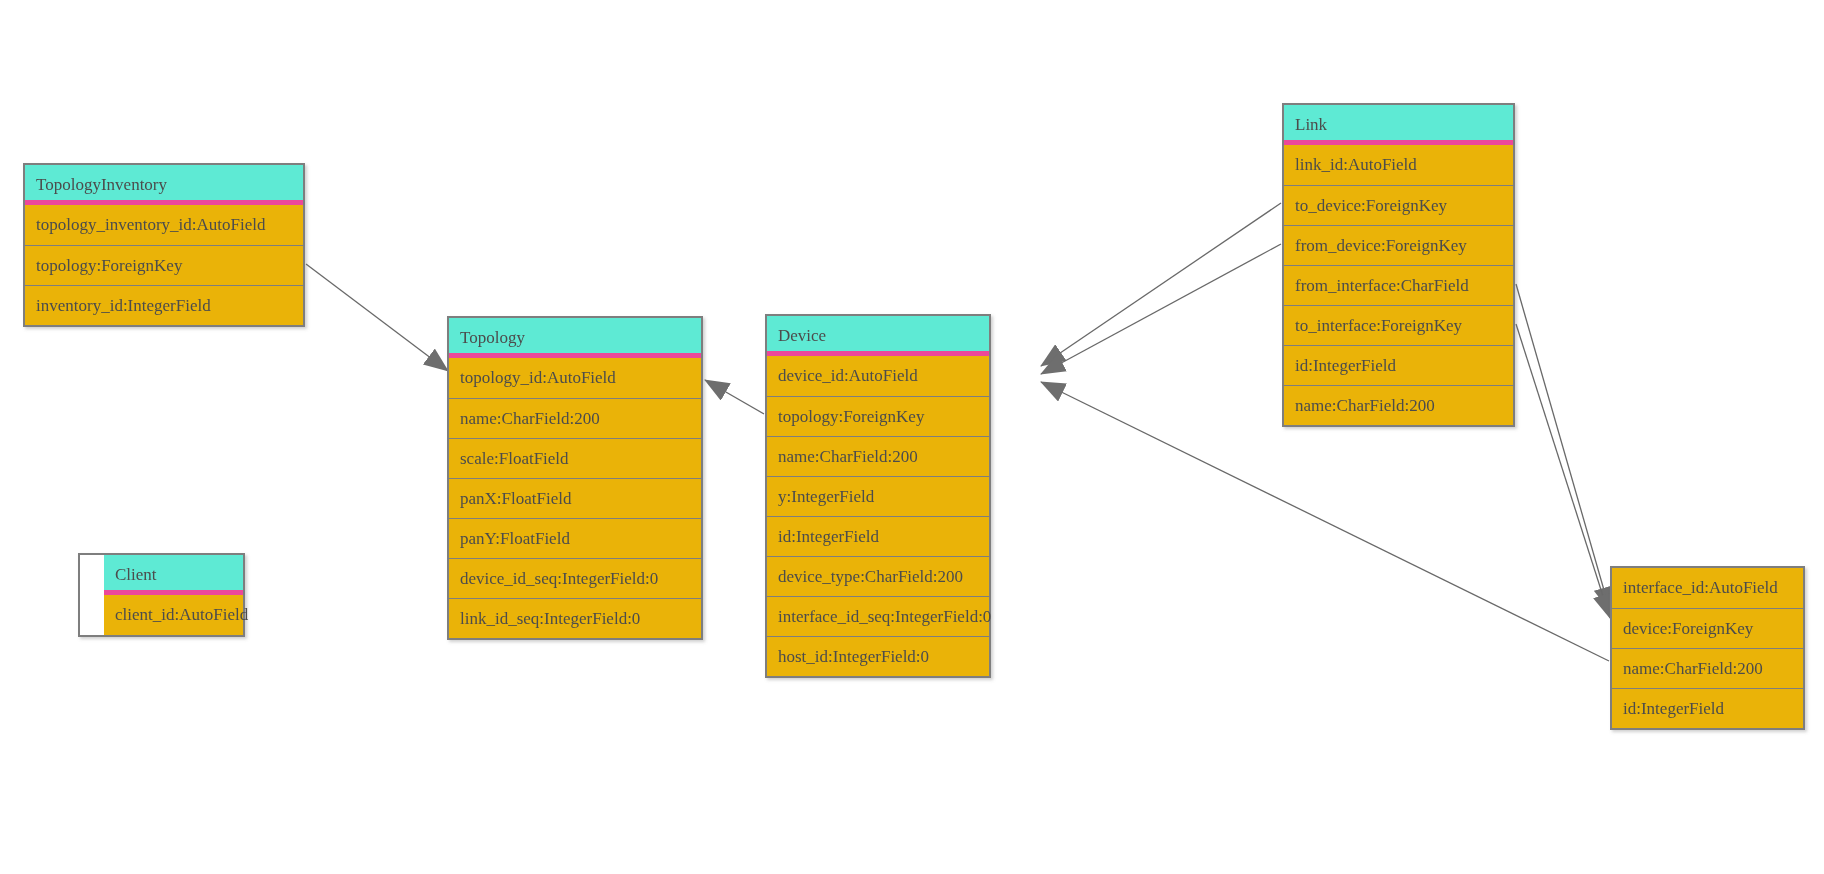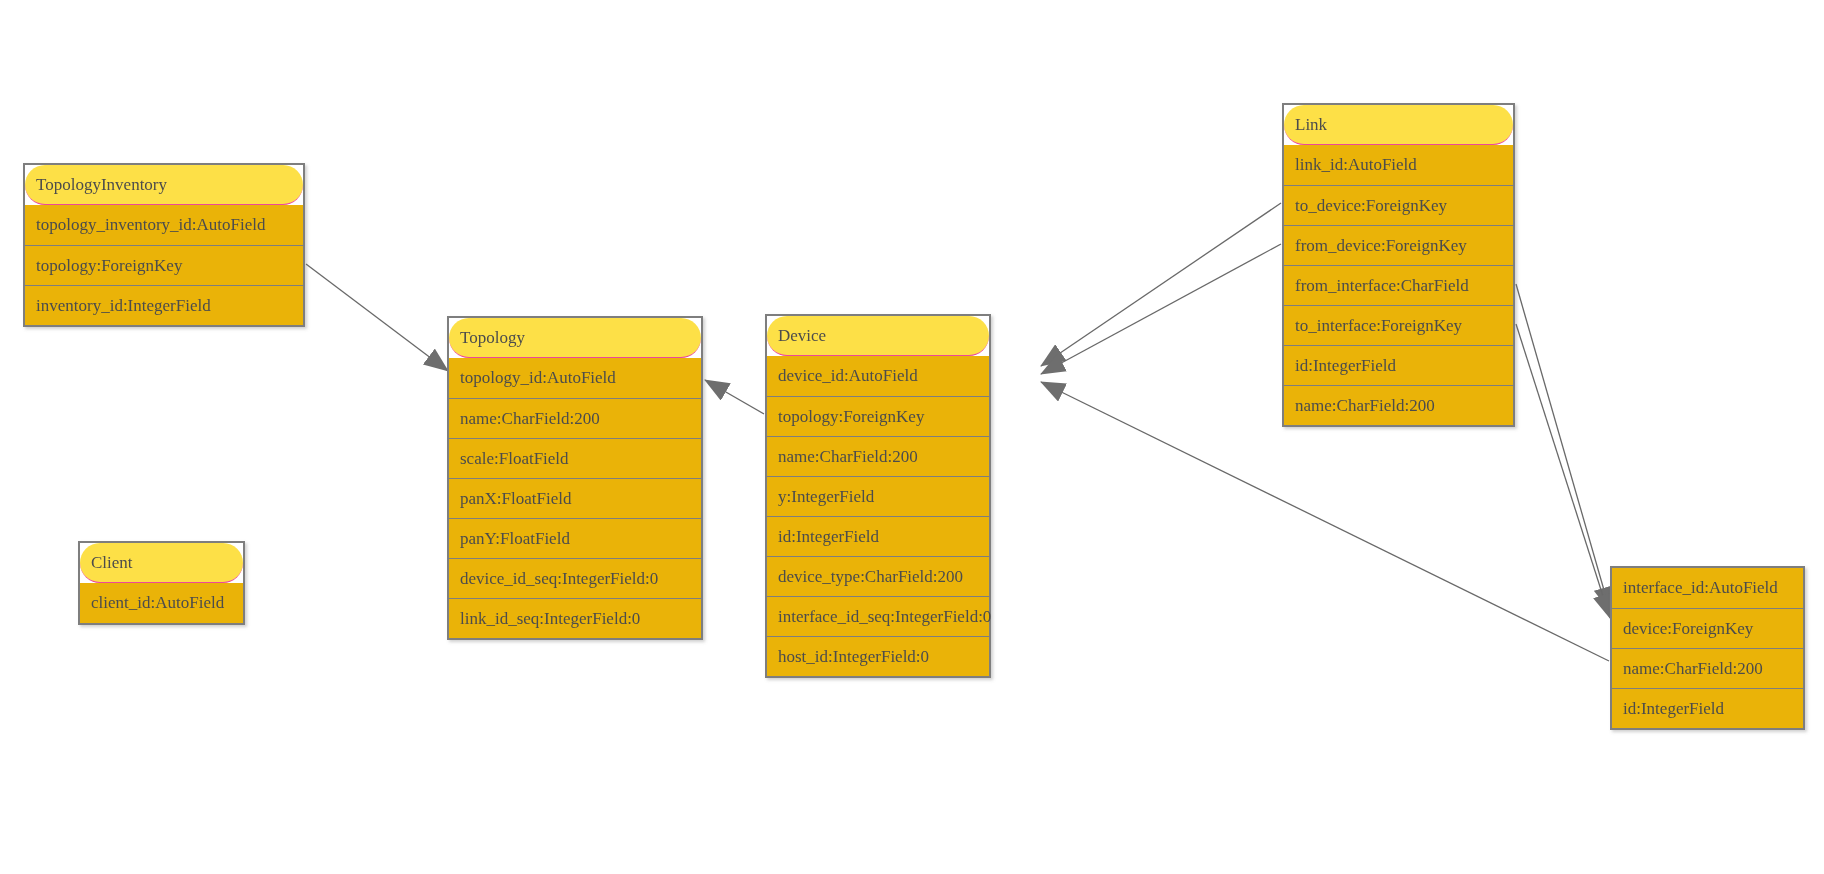--- a/index.html
+++ b/index.html
@@ -23,30 +23,29 @@
   }
   .entity {
     position: absolute;
     z-index: 2;
     background: #ffffff;
     border: 2px solid #7e7e7e;
     box-sizing: border-box;
     box-shadow: 2px 2px 3px rgba(120,120,120,0.35);
   }
   .entity-header {
-    background: #fde047;
+    background: #5eead4;
     height: 40px;
     line-height: 40px;
     padding-left: 11px;
     font-size: 17px;
     color: #4c4c4c;
-    border-bottom: 1px solid #ec4899;
+    border-bottom: 5px solid #ec4899;
     box-sizing: border-box;
     white-space: nowrap;
-    border-radius: 20px;
   }
   .entity-row {
     height: 40px;
     line-height: 40px;
     padding-left: 11px;
     font-size: 17px;
     color: #4c4c4c;
     box-sizing: border-box;
     background: #eab308;
     white-space: nowrap;
@@ -85,21 +84,21 @@
       <div class="entity" style="left: 447px; top: 316px; width: 256px;">
         <div class="entity-header">Topology</div>
         <div class="entity-row">topology_id:AutoField</div>
         <div class="entity-row">name:CharField:200</div>
         <div class="entity-row">scale:FloatField</div>
         <div class="entity-row">panX:FloatField</div>
         <div class="entity-row">panY:FloatField</div>
         <div class="entity-row">device_id_seq:IntegerField:0</div>
         <div class="entity-row">link_id_seq:IntegerField:0</div>
       </div>
-      <div class="entity" style="left: 78px; top: 541px; width: 167px;">
+      <div class="entity" style="left: 78px; top: 553px; width: 167px; padding-left: 24px;">
         <div class="entity-header">Client</div>
         <div class="entity-row">client_id:AutoField</div>
       </div>
       <div class="entity" style="left: 765px; top: 314px; width: 226px;">
         <div class="entity-header">Device</div>
         <div class="entity-row">device_id:AutoField</div>
         <div class="entity-row">topology:ForeignKey</div>
         <div class="entity-row">name:CharField:200</div>
         <div class="entity-row">y:IntegerField</div>
         <div class="entity-row">id:IntegerField</div>

